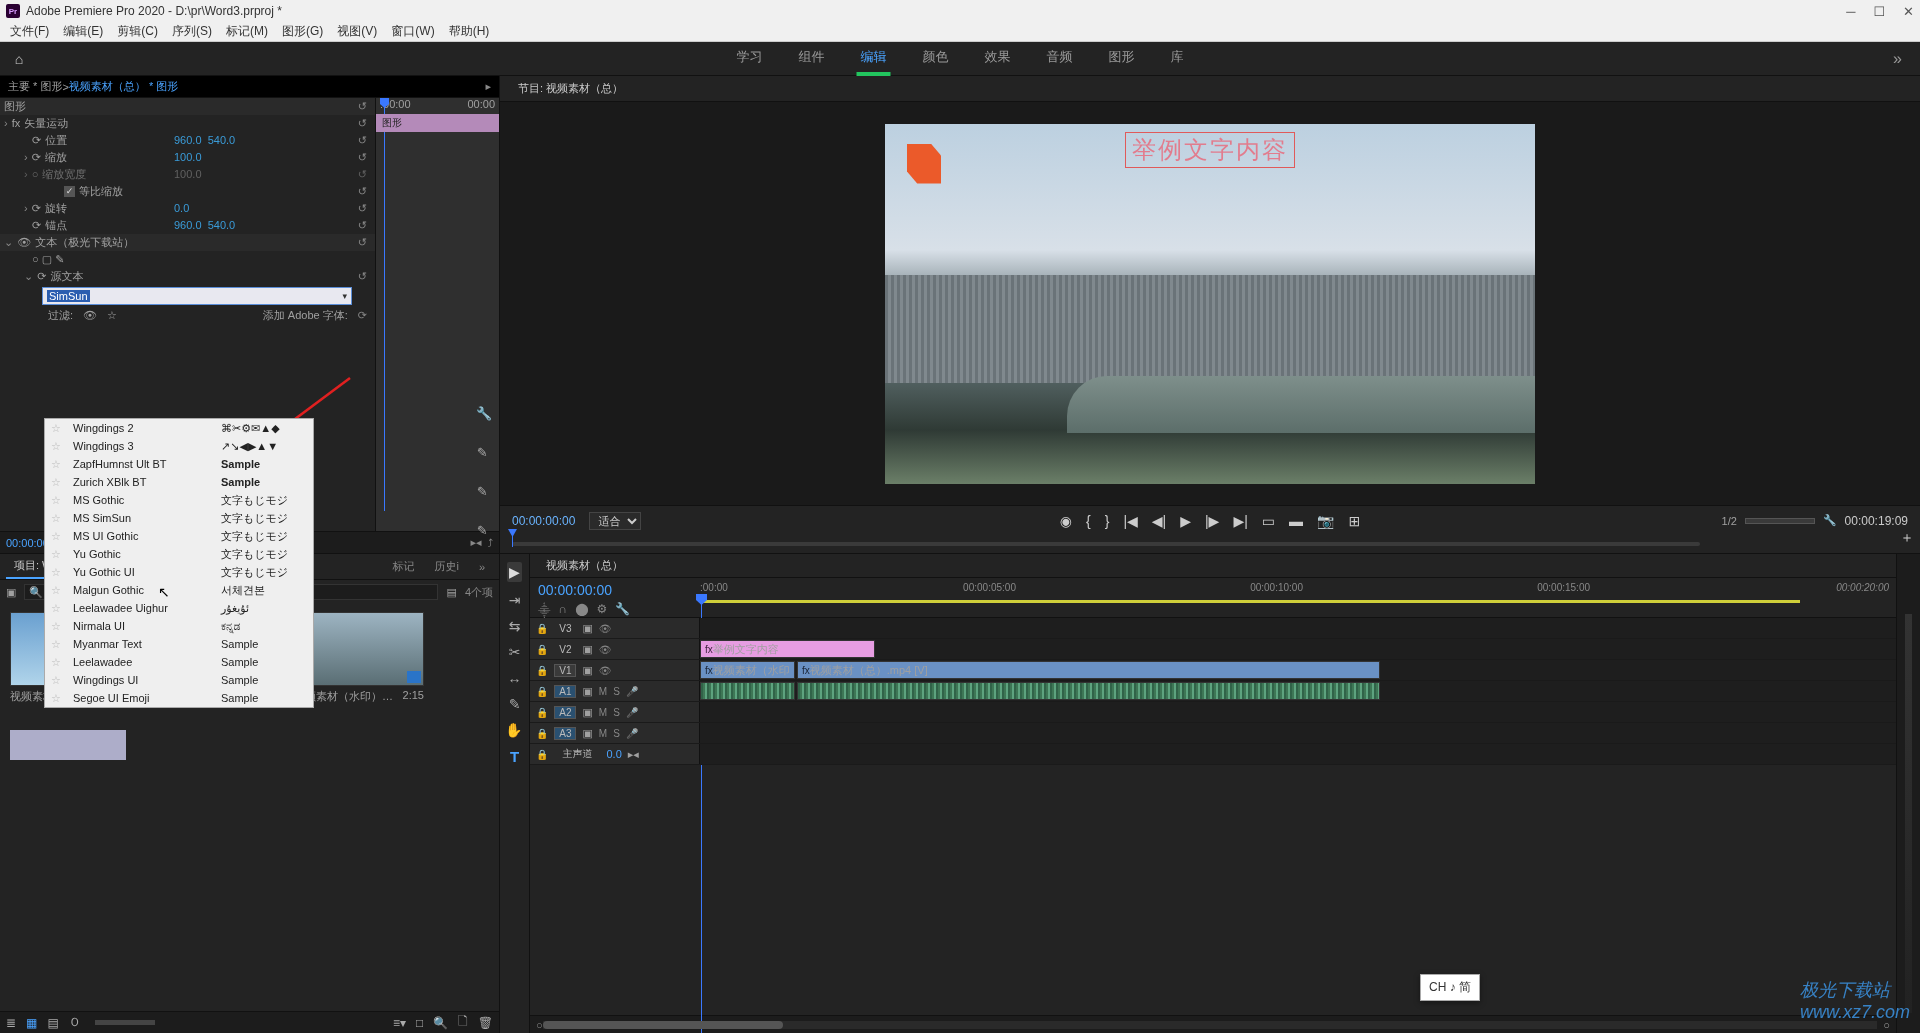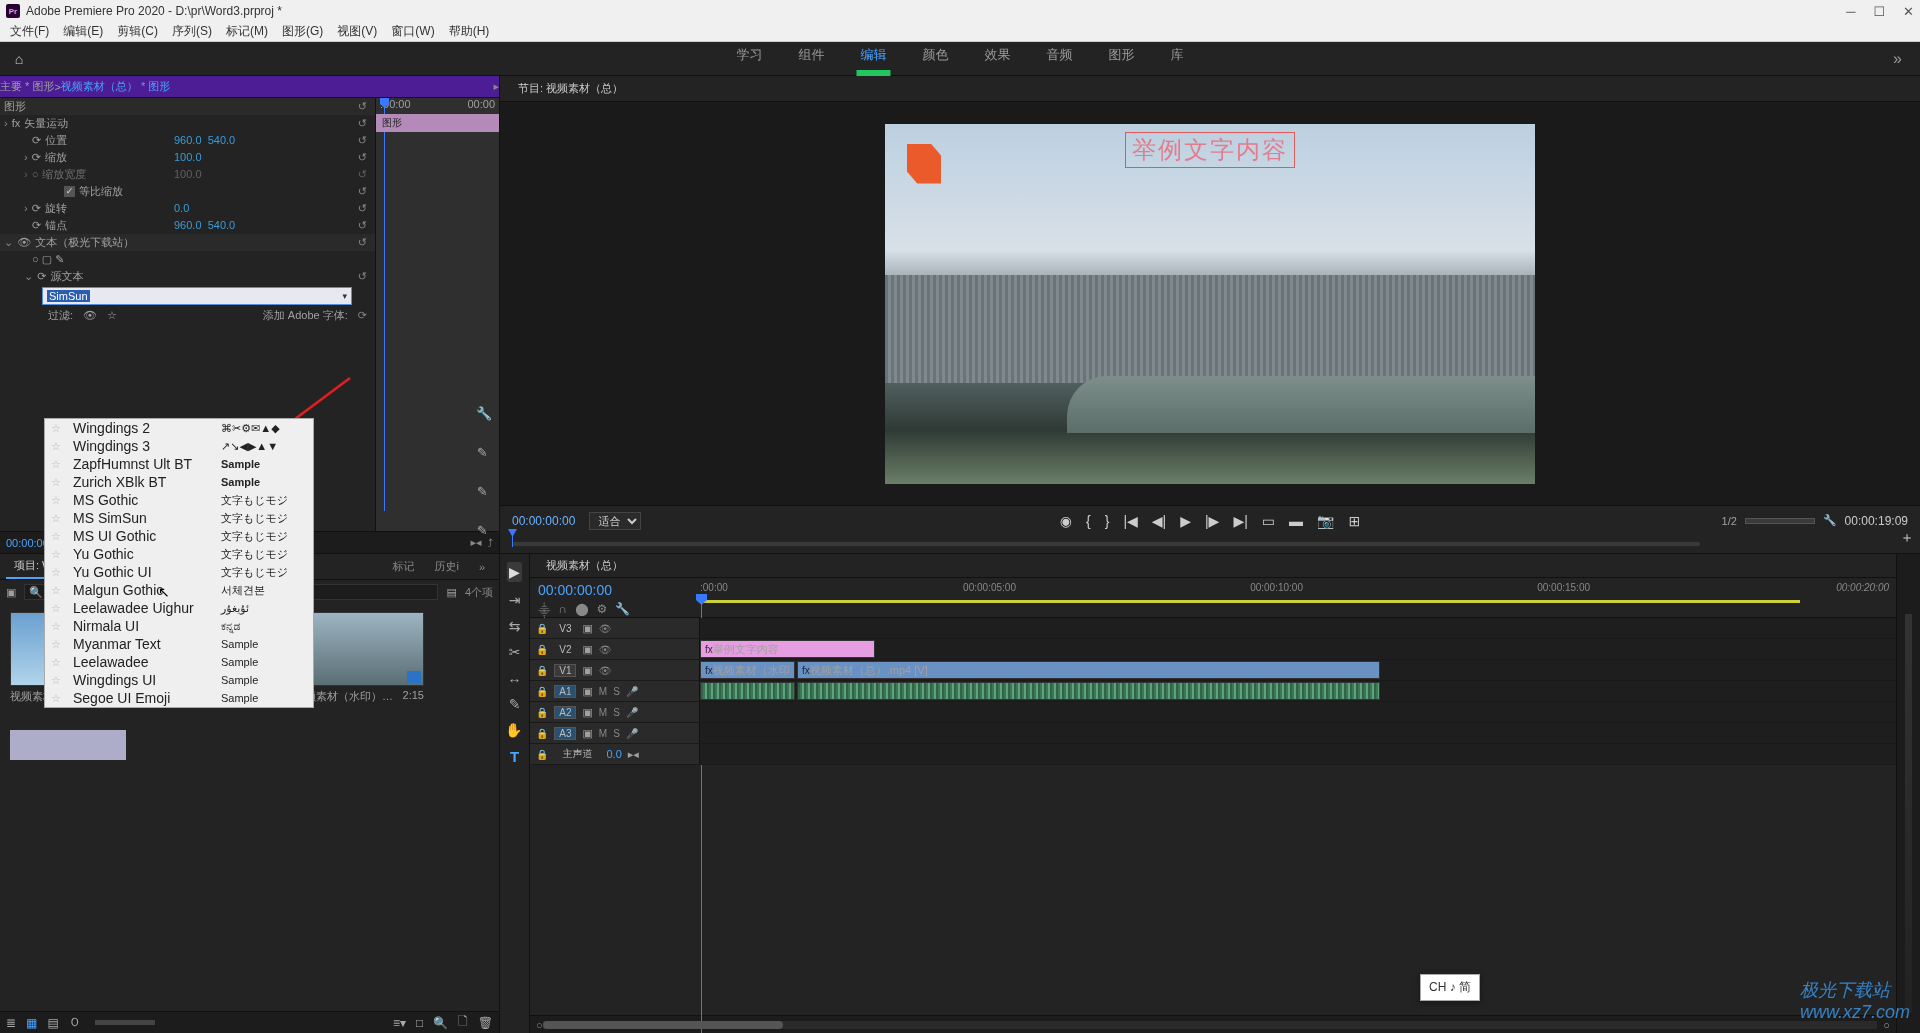--- a/index.html
+++ b/index.html
@@ -15,32 +15,32 @@
 
 
 .menubar { height:20px; background:#f0f0f0; display:flex; align-items:center; padding:0 4px; gap:2px; border-bottom:1px solid #ccc; }
 .menubar span { color:#333; font-size:12px; padding:2px 6px; cursor:pointer; }
 
 
 .wsbar { height:34px; background:#232323; display:flex; align-items:center; padding:0 10px; border-bottom:1px solid #111; position:relative; }
 .home-icon { width:18px; height:18px; color:#ccc; display:flex; align-items:center; justify-content:center; font-size:14px; }
 .wsbar .tabs { position:absolute; left:50%; transform:translateX(-50%); display:flex; gap:28px; }
 .wsbar .tabs span { color:#999; font-size:13px; padding:6px 4px; cursor:pointer; }
-.wsbar .tabs span.active { color:#4aa3ff; border-bottom:7px solid #22c55e; }
+.wsbar .tabs span.active { color:#4aa3ff; border-bottom:4px solid #22c55e; }
 .wsbar .more { margin-left:auto; color:#999; font-size:16px; padding:0 8px; }
 
 
 .main { display:grid; grid-template-columns:500px 1fr; grid-template-rows:478px 1fr; height:calc(1033px - 22px - 20px - 34px); }
 
 
 .topleft { background:#232323; border-right:1px solid #111; border-bottom:1px solid #111; display:flex; flex-direction:column; position:relative; }
 .src-tabs { height:26px; display:flex; align-items:center; border-bottom:1px solid #111; padding:0 4px; gap:2px; }
 .src-tabs span { color:#888; font-size:11px; padding:4px 10px; cursor:pointer; }
 .src-tabs span.active { color:#ccc; border-bottom:2px solid #4aa3ff; }
-.ec-hdr { height:22px; display:flex; align-items:center; padding:0 0; font-size:11px; color:#ccc; background:#4c1d95; border-bottom:1px solid #111;}
+.ec-hdr { height:22px; display:flex; align-items:center; padding:0 8px; font-size:11px; color:#ccc; background:#000000; border-bottom:1px solid #111;}
 .ec-hdr .crumb { color:#4aa3ff; }
 .ec-body { flex:1; display:flex; overflow:hidden; }
 .ec-props { width:375px; background:#232323; overflow:hidden; }
 .ec-tl { flex:1; background:#2f2f2f; border-left:1px solid #111; position:relative; }
 .ec-tl .tlhdr { height:14px; display:flex; justify-content:space-between; padding:0 4px; font-size:9px; color:#888;}
 .ec-tl .playhead { position:absolute; top:0; bottom:20px; left:8px; width:1px; background:#3a78ff; }
 .ec-tl .playhead:before{content:"";position:absolute;top:0;left:-4px;width:9px;height:10px;background:#3a78ff;clip-path:polygon(0 0,100% 0,100% 60%,50% 100%,0 60%);}
 .ec-tl .shape-bar { position:absolute; top:16px; left:0; right:0; height:18px; background:#b48ab9; color:#222; font-size:10px; padding:2px 6px;}
 .ec-row { display:flex; align-items:center; height:17px; padding:0 4px; border-bottom:1px solid transparent; position:relative;}
 .ec-row .lab { flex:0 0 170px; display:flex; align-items:center; gap:4px; font-size:11px;}
@@ -51,21 +51,21 @@
 .chk { width:11px; height:11px; background:#555; display:inline-flex; align-items:center; justify-content:center; font-size:9px; color:#ddd; }
 .font-input { width:310px; height:18px; background:#e8e8f0; border:1px solid #5a8dd8; display:flex; align-items:center; padding:0 4px; margin:2px 0 0 42px;}
 .font-input .sel { background:#2a5db0; color:#fff; padding:0 2px; font-size:11px;}
 .font-input .dd { margin-left:auto; color:#333; font-size:9px; cursor:pointer;}
 .filter-row { height:20px; display:flex; align-items:center; padding:0 8px 0 48px; gap:10px; font-size:11px; color:#aaa;}
 .arrow-anno{ position:absolute; pointer-events:none; z-index:5;}
 .annotation-line{ stroke:#e02020; stroke-width:2.5; marker-end:url(#arrowhead);}
 .font-dd { position:absolute; left:44px; top:342px; width:270px; max-height:290px; background:#efefef; border:1px solid #aaa; z-index:20; overflow:hidden;}
 .font-dd .frow { height:18px; display:flex; align-items:center; padding:0 6px; gap:8px;}
 .font-dd .star{ color:#bbb; font-size:11px; flex:0 0 14px;}
-.font-dd .fname{ color:#222; flex:1; font-size:14px;}
+.font-dd .fname{ color:#222; flex:1; font-size:11px;}
 .font-dd .fsample{ color:#222; font-size:11px; flex:0 0 86px; text-align:left;}
 .cursor-anno{position:absolute;left:158px;top:508px;z-index:25;font-size:14px;color:#000;pointer-events:none;}
 .ec-foot{height:22px;background:#1c1c1c;display:flex;align-items:center;padding:0 6px;gap:6px;border-top:1px solid #111;}
 .ec-rtools{ position:absolute; right:6px; top:330px; display:flex; flex-direction:column; gap:24px;}
 .ec-rtools span{ color:#aaa; font-size:13px; cursor:pointer;}
 
 
 .topright { background:#232323; border-bottom:1px solid #111; display:flex; flex-direction:column; position:relative;}
 .prog-tabs { height:26px; display:flex; align-items:center; padding:0 10px; border-bottom:1px solid #111;}
 .prog-tabs span { color:#ccc; padding:4px 8px;}

